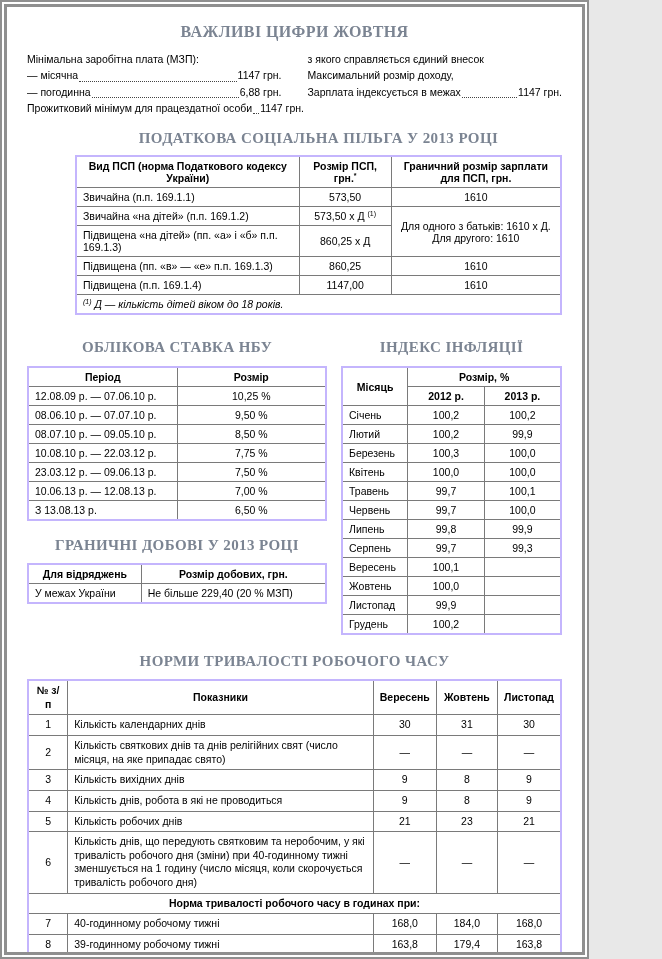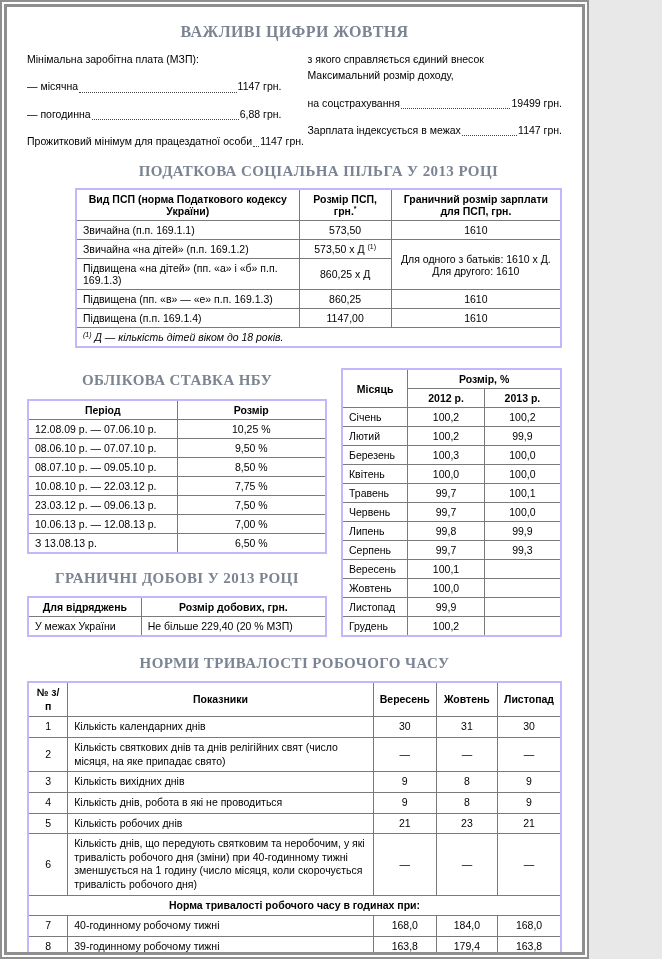--- a/index.html
+++ b/index.html
@@ -29,21 +29,21 @@
     letter-spacing: 0.4px;
     margin: 0;
   }
   .main-title { font-size: 16px; margin: 6px 0 10px 0; }
 
   
   .top-cols { display: flex; gap: 26px; font-size: 10.5px; line-height: 1.55; margin-bottom: 14px; }
   .top-col { flex: 1; min-width: 0; }
   .plain-line { white-space: nowrap; }
   .leader { display: flex; align-items: flex-end; }
-  .leader-label { white-space: nowrap; margin-top: 11px; }
+  .leader-label { white-space: nowrap; }
   .dots { flex: 1; border-bottom: 1px dotted #444; margin: 0 1px 2px 1px; min-width: 6px; }
   .leader-value { white-space: nowrap; }
 
   
   table.tbl {
     border-collapse: collapse;
     width: 100%;
     font-size: 10.5px;
     border: 2px solid #c4b5fd;
   }
@@ -97,25 +97,20 @@
       <div class="leader">
         <span class="leader-label">Прожитковий мінімум для працездатної особи</span>
         <span class="dots"></span>
         <span class="leader-value">1147 грн.</span>
       </div>
     </div>
     <div class="top-col">
       <div class="plain-line">з якого справляється єдиний внесок</div>
       <div class="plain-line">Максимальний розмір доходу,</div>
       <div class="leader">
-        <span class="leader-label">на соцстрахування</span>
-        <span class="dots"></span>
-        <span class="leader-value">19499 грн.</span>
-      </div>
-      <div class="leader">
         <span class="leader-label">Зарплата індексується в межах</span>
         <span class="dots"></span>
         <span class="leader-value">1147 грн.</span>
       </div>
     </div>
   </div>
 
   <div class="psp-section">
     <h2 class="sec-title psp-title">ПОДАТКОВА СОЦІАЛЬНА ПІЛЬГА У 2013 РОЦІ</h2>
     <table class="tbl psp-tbl">
@@ -227,20 +222,21 @@
         <tbody>
           <tr>
                 <td class="l">У межах України</td>
                 <td class="l">Не більше 229,40 (20 % МЗП)</td>
               </tr>
         </tbody>
       </table>
     </div>
 
     <div class="mid-right">
+      <h2 class="sec-title mid-title">ІНДЕКС ІНФЛЯЦІЇ</h2>
       <table class="tbl inf-tbl">
         <colgroup>
               <col style="width:30%">
               <col style="width:35%">
               <col style="width:35%">
             </colgroup>
         <thead>
           <tr>
             <th rowspan="2">Місяць</th>
             <th colspan="2">Розмір, %</th>

